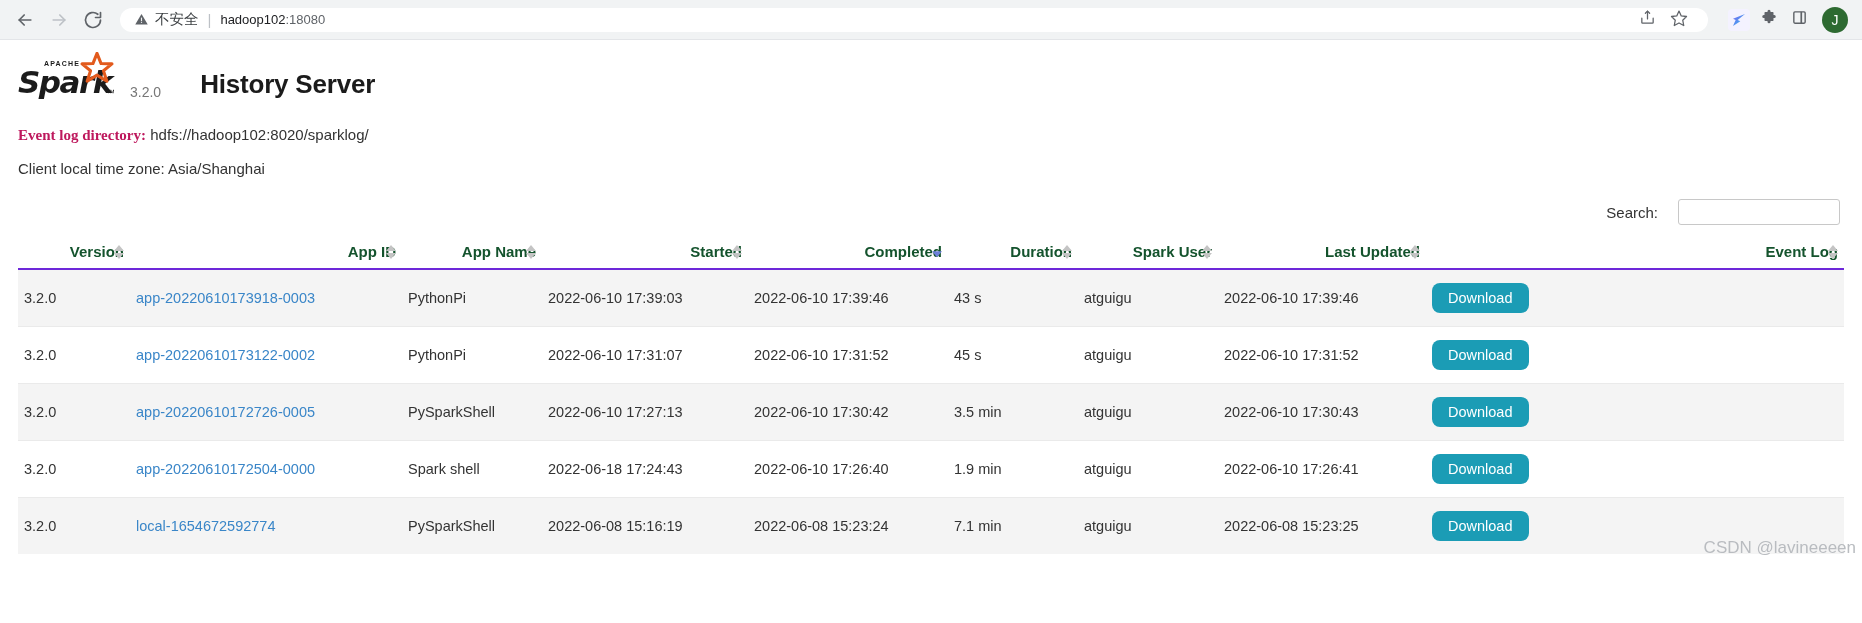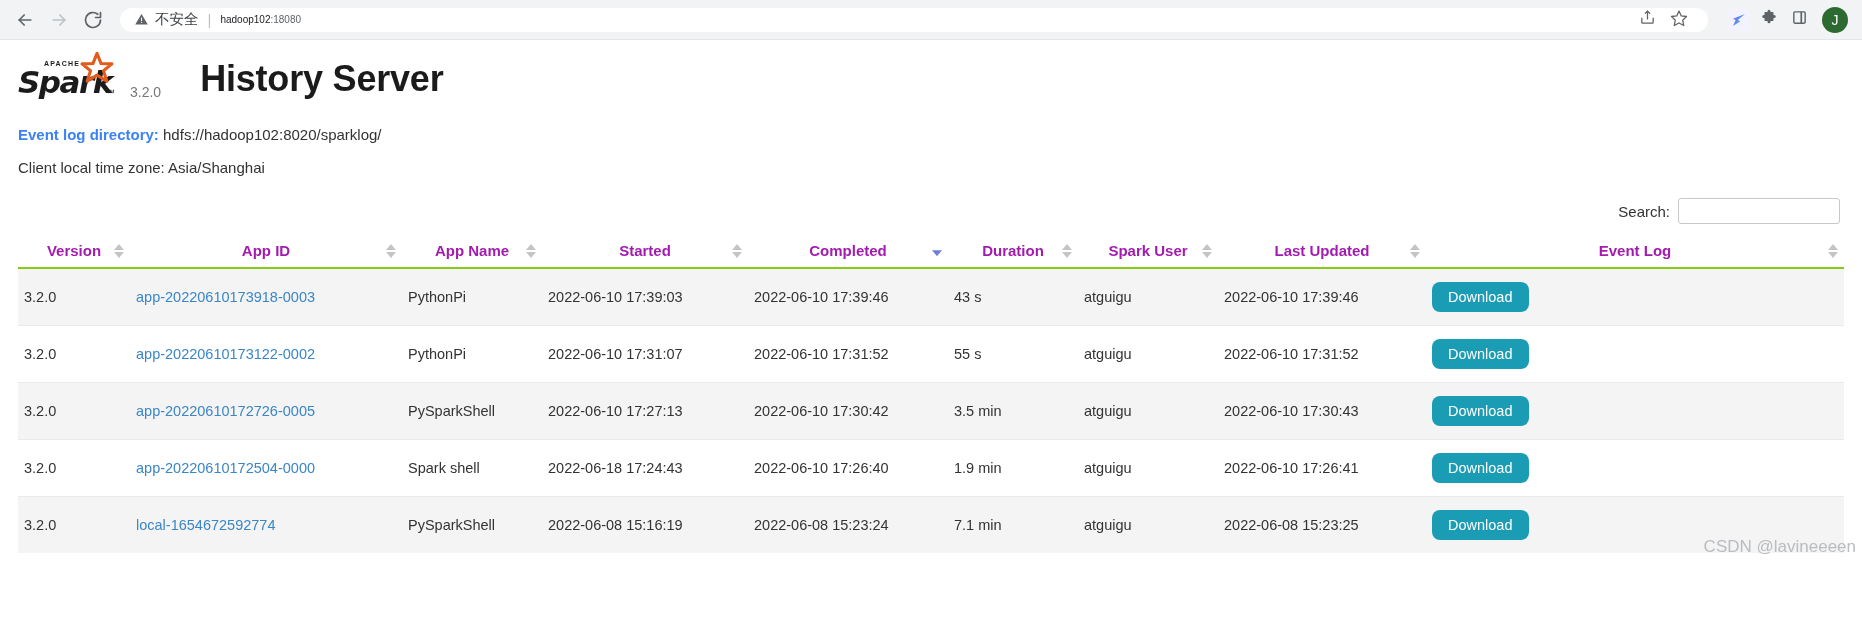--- a/index.html
+++ b/index.html
@@ -44,21 +44,21 @@
   }
   .warn-icon { color: #5f6368; margin-right: 6px; display:flex; align-items:center; }
   .warn-text {
     font-size: 14.5px; color: #3c4043;
     white-space: nowrap;
   }
   .omni-sep {
     color: #bdc1c6; margin: 0 9px; font-size: 15px;
   }
   .omni-url {
-    font-size: 10px; color: #202124; white-space: nowrap;
+    font-size: 13px; color: #202124; white-space: nowrap;
   }
   .omni-url .port { color: #5f6368; }
   .omni-right {
     display: flex; align-items: center; gap: 2px;
     margin-left: auto;
     padding-left: 4px;
   }
   .omni-icon {
     width: 30px; height: 30px;
     display: flex; align-items: center; justify-content: center;
@@ -124,69 +124,69 @@
     left: 88px; bottom: 4px;
     font-size: 9px; color: #1b1b1b;
   }
   .spark-version {
     font-size: 14px;
     color: #777777;
     margin-left: 4px;
     margin-bottom: 2px;
   }
   .page-title {
-    font-size: 36px;
+    font-size: 26px;
     font-weight: bold;
     color: #1b1b1b;
     margin-left: 39px;
     margin-bottom: 2px;
     letter-spacing: -0.2px;
   }
 
   .meta-line {
     font-size: 15px;
     color: #333333;
     margin-top: 16px;
   }
   .meta-line.first { margin-top: 24px; }
-  .meta-line b { color: #3b82f6; }
+  .meta-line b { color: #be185d; font-family: Liberation Serif, serif; }
 
   .search-wrap {
     display: flex;
     justify-content: flex-end;
     align-items: center;
     margin-top: 22px;
     padding-right: 4px;
   }
-  .search-label { font-size: 15px; color: #333333; margin-right: 8px; }
+  .search-label { font-size: 15px; color: #333333; margin-right: 20px; }
   .search-input {
     width: 162px; height: 26px;
     border: 1px solid #c8c8c8;
     border-radius: 3px;
     background: #ffffff;
     outline: none;
     font-size: 13px;
     padding: 0 6px;
     font-family: "Liberation Sans", sans-serif;
   }
 
   
   table.apps {
     width: 100%;
     border-collapse: collapse;
     margin-top: 12px;
     table-layout: fixed;
   }
   table.apps th {
-    text-align: center;
+    text-align: right;
     font-size: 15px;
     font-weight: bold;
-    color: #a21caf;
+    color: #14532d;
     padding: 6px 6px 8px 6px;
-    border-bottom: 2px solid #84cc16;
+    border-bottom: 2px solid #6d28d9;
     position: relative;
     white-space: nowrap;
   }
   table.apps td {
     font-size: 14.5px;
     color: #333333;
     padding: 13px 6px;
     border-top: 1px solid #eaeaea;
     white-space: nowrap;
     overflow: hidden;
@@ -464,21 +464,21 @@
         <td>atguigu</td>
         <td>2022-06-10 17:39:46</td>
         <td><button class="btn-download">Download</button></td>
       </tr>
       <tr class="even">
         <td>3.2.0</td>
         <td><a class="app-link" href="#">app-20220610173122-0002</a></td>
         <td>PythonPi</td>
         <td>2022-06-10 17:31:07</td>
         <td>2022-06-10 17:31:52</td>
-        <td>55 s</td>
+        <td>45 s</td>
         <td>atguigu</td>
         <td>2022-06-10 17:31:52</td>
         <td><button class="btn-download">Download</button></td>
       </tr>
       <tr class="odd">
         <td>3.2.0</td>
         <td><a class="app-link" href="#">app-20220610172726-0005</a></td>
         <td>PySparkShell</td>
         <td>2022-06-10 17:27:13</td>
         <td>2022-06-10 17:30:42</td>

